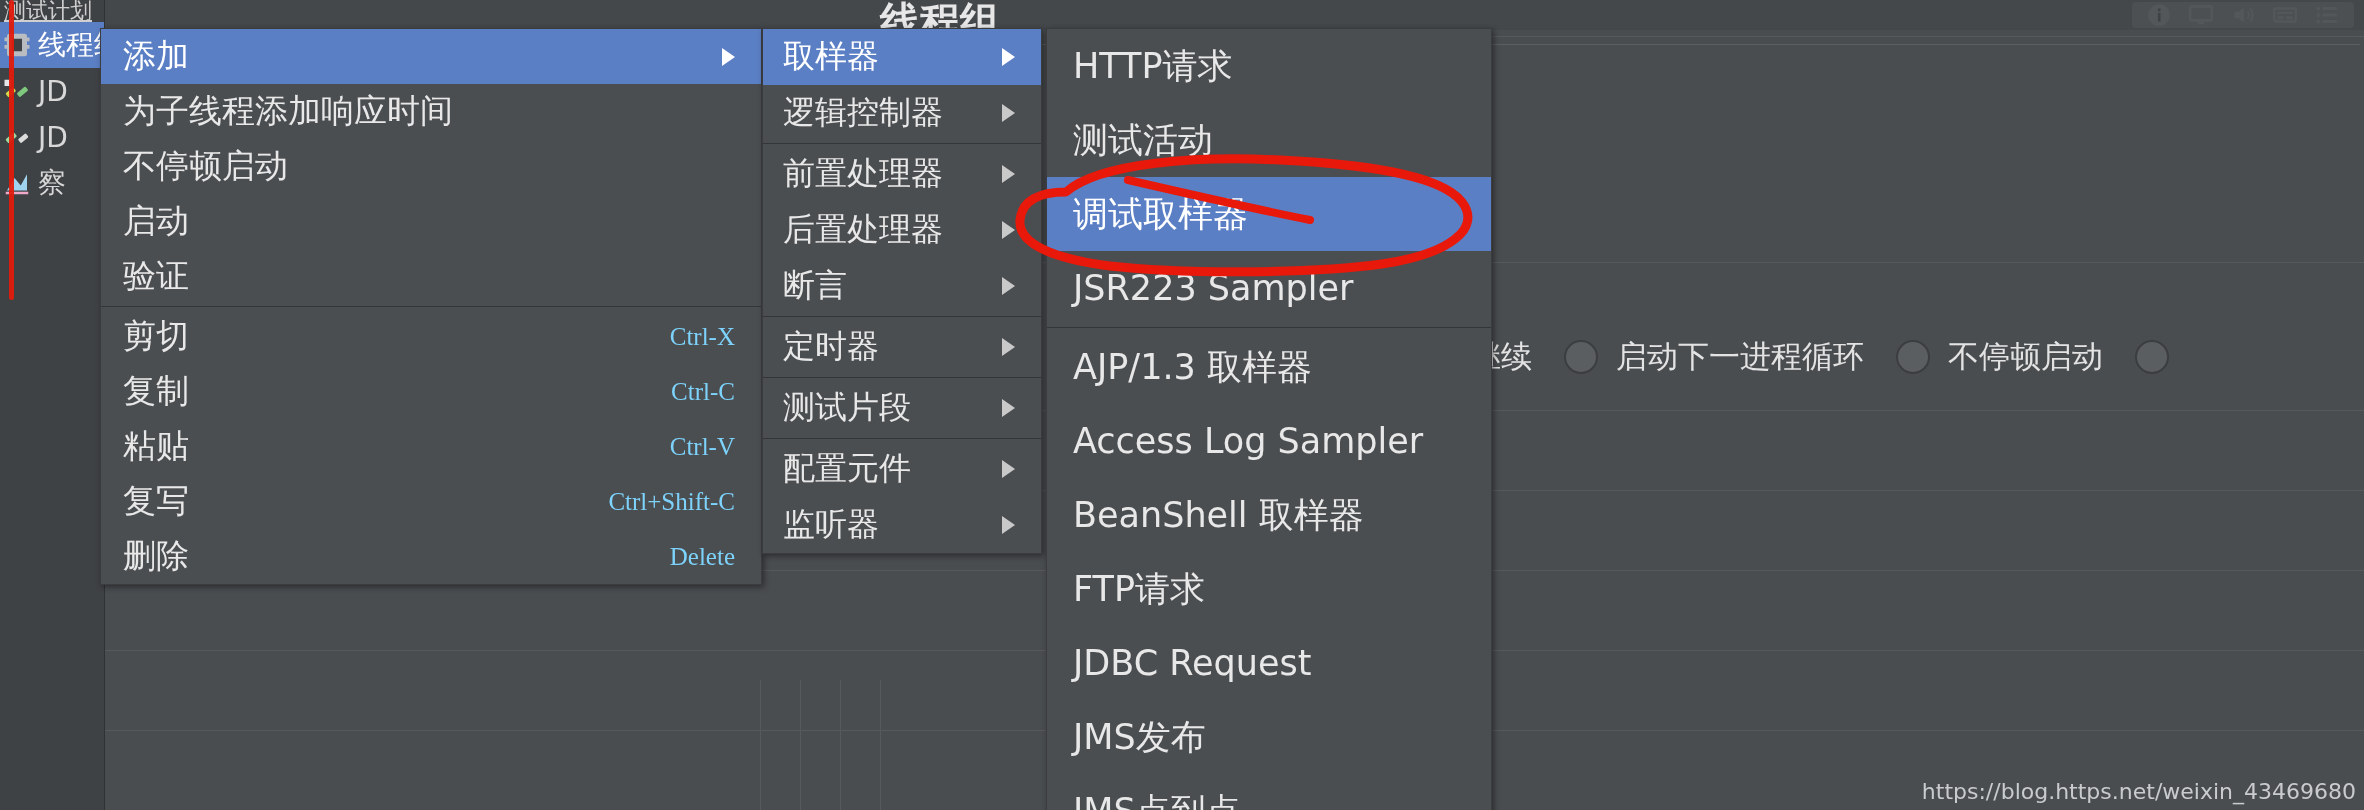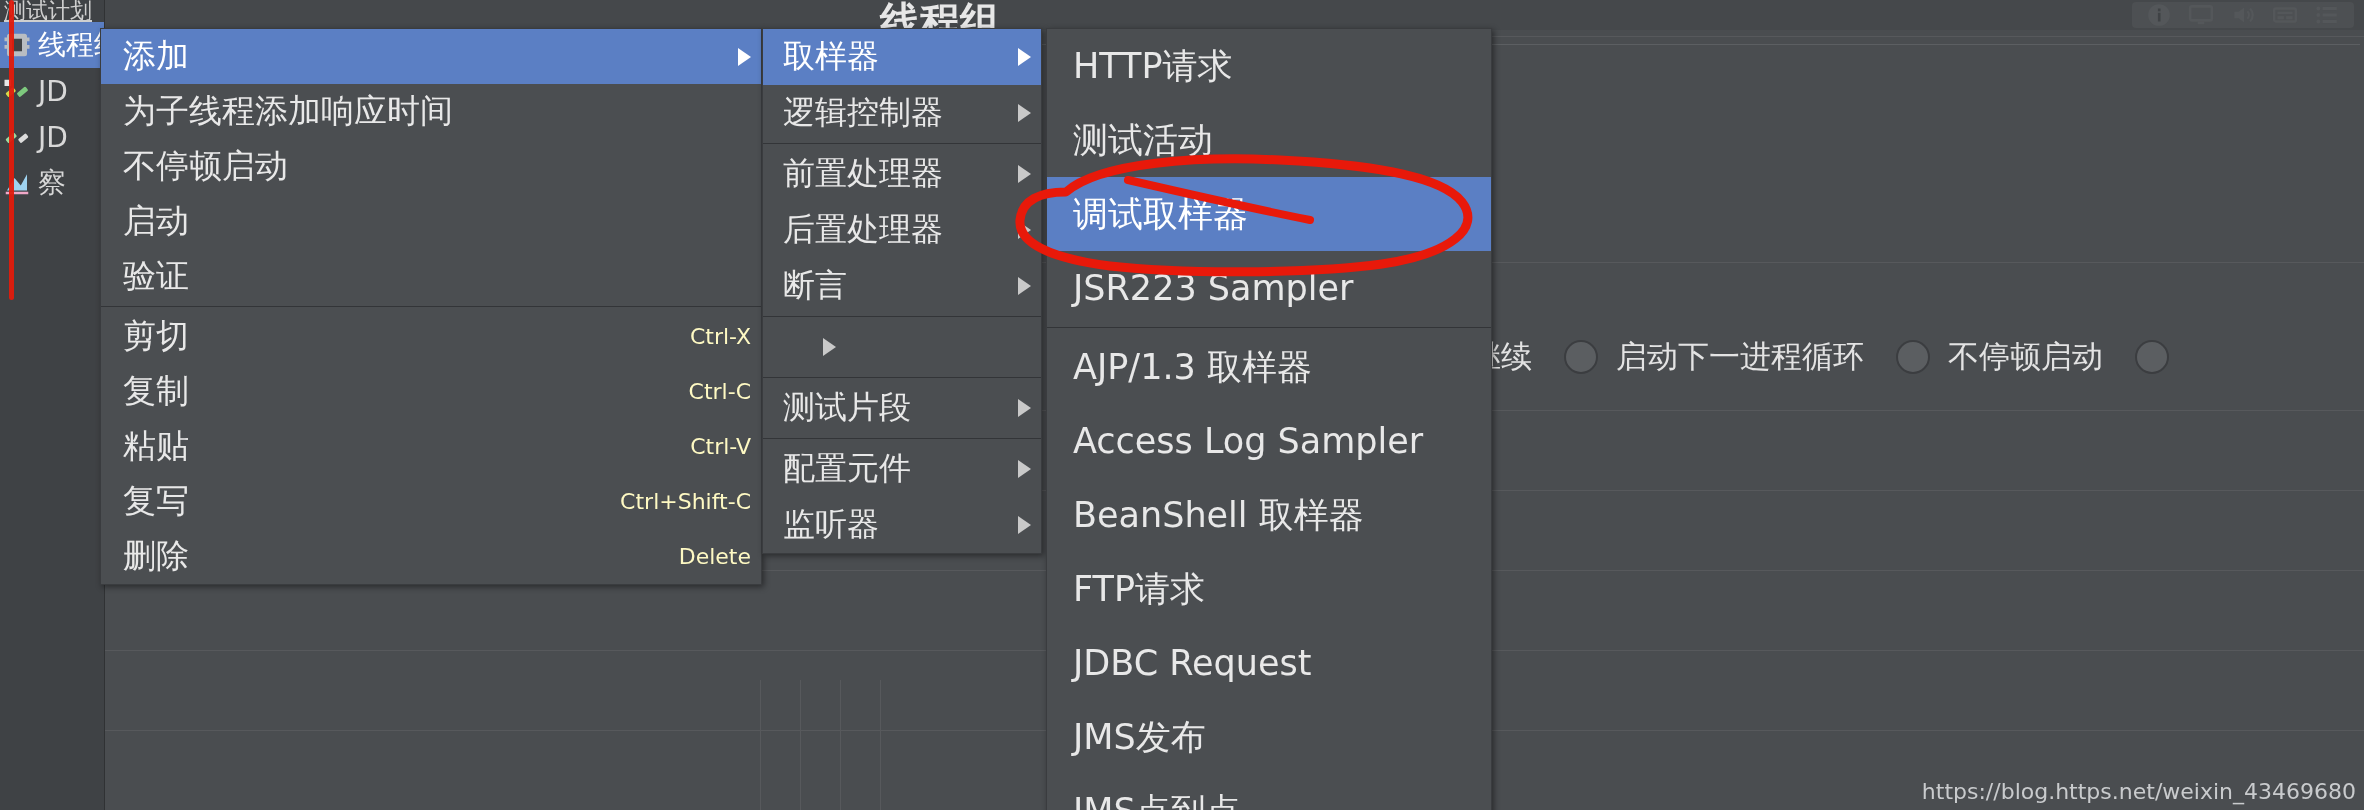--- a/index.html
+++ b/index.html
@@ -141,36 +141,37 @@
     position: absolute;
     background: #4b4e51;
     border: 1px solid #3a3c3f;
     box-shadow: 2px 2px 6px rgba(0,0,0,.45);
     z-index: 50;
   }
   .menu-item {
     display: flex;
     align-items: center;
     height: 52px;
-    padding: 0 10px 0 22px;
+    padding: 0 26px 0 22px;
     font-size: 31px;
     color: #e8e8e8;
     white-space: nowrap;
     box-sizing: border-box;
   }
   .menu-item.highlight {
     background: #5b7fc4;
     color: #ffffff;
   }
   .menu-item .label { flex: 1 1 auto; }
   .menu-item .accel {
     flex: none;
     margin-left: 60px;
-    font-size: 22px;
-    color: #fef9c3;
+    font-size: 25px;
+    color: #7dd3fc;
+    font-family: Liberation Serif, serif;
   }
   .menu-item .arrow {
     flex: none;
     margin-left: 40px;
     width: 0; height: 0;
     border-left: 13px solid #c9c9c9;
     border-top: 9px solid transparent;
     border-bottom: 9px solid transparent;
   }
   .menu-item.highlight .arrow { border-left-color: #ffffff; }
@@ -395,20 +396,21 @@
   <div class="menu-item">
     <span class="label">后置处理器</span>
     <span class="arrow"></span>
   </div>
   <div class="menu-item">
     <span class="label">断言</span>
     <span class="arrow"></span>
   </div>
   <div class="menu-sep"></div>
   <div class="menu-item">
+    <span class="label">定时器</span>
     <span class="arrow"></span>
   </div>
   <div class="menu-sep"></div>
   <div class="menu-item">
     <span class="label">测试片段</span>
     <span class="arrow"></span>
   </div>
   <div class="menu-sep"></div>
   <div class="menu-item">
     <span class="label">配置元件</span>

